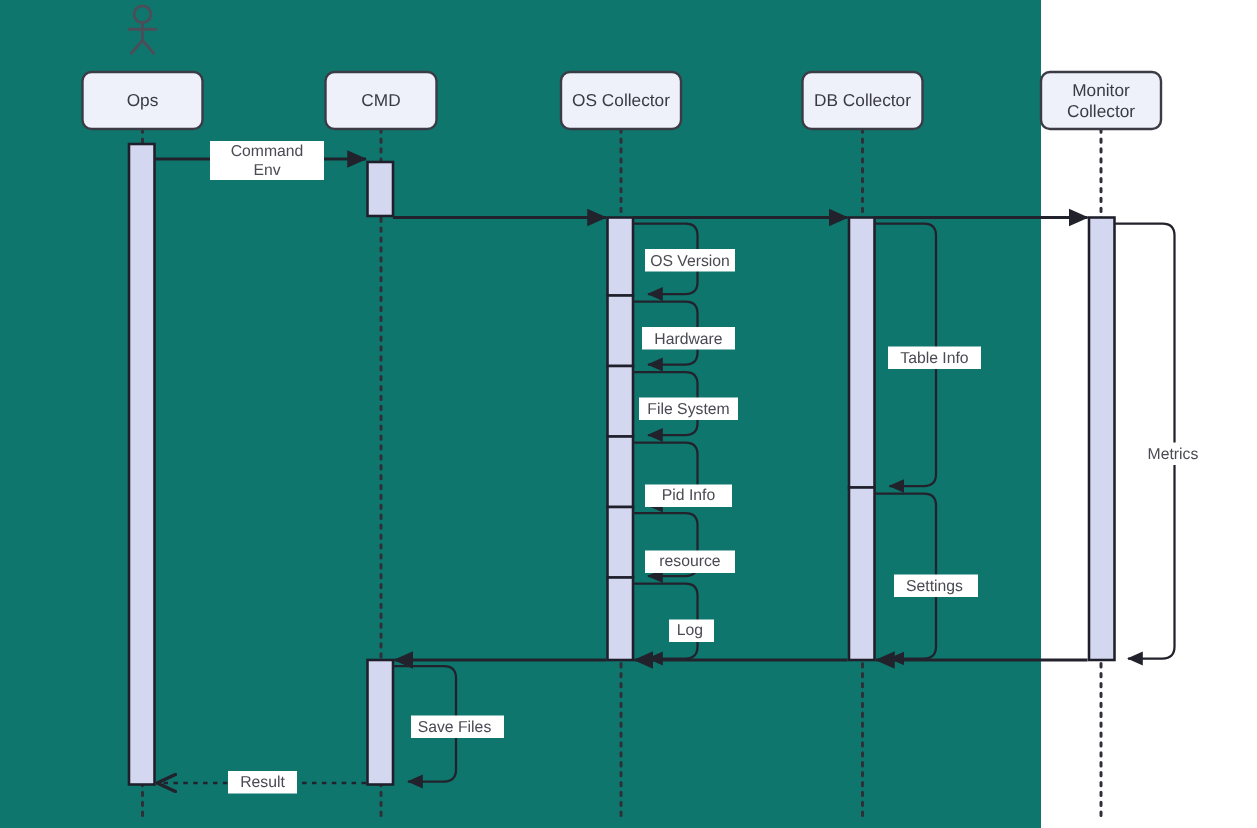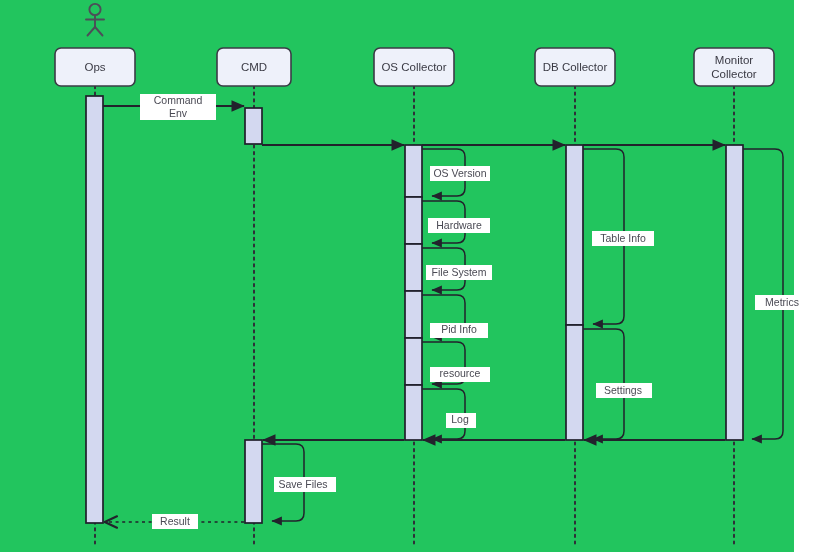--- a/index.html
+++ b/index.html
@@ -8,23 +8,23 @@
     background: #ffffff;
   }
   body {
     width: 838px;
     height: 552px;
     font-family: "Liberation Sans", sans-serif;
     overflow: hidden;
   }
   #diagram-root {
     position: relative;
-    width: 794px;
+    width: 694px;
     height: 552px;
-    background: #22c55e;
+    background: #0f766e;
   }
   svg#seq-svg {
     position: absolute;
     left: 0;
     top: 0;
     width: 838px;
     height: 552px;
     display: block;
   }
   .lifeline-box-rect {

